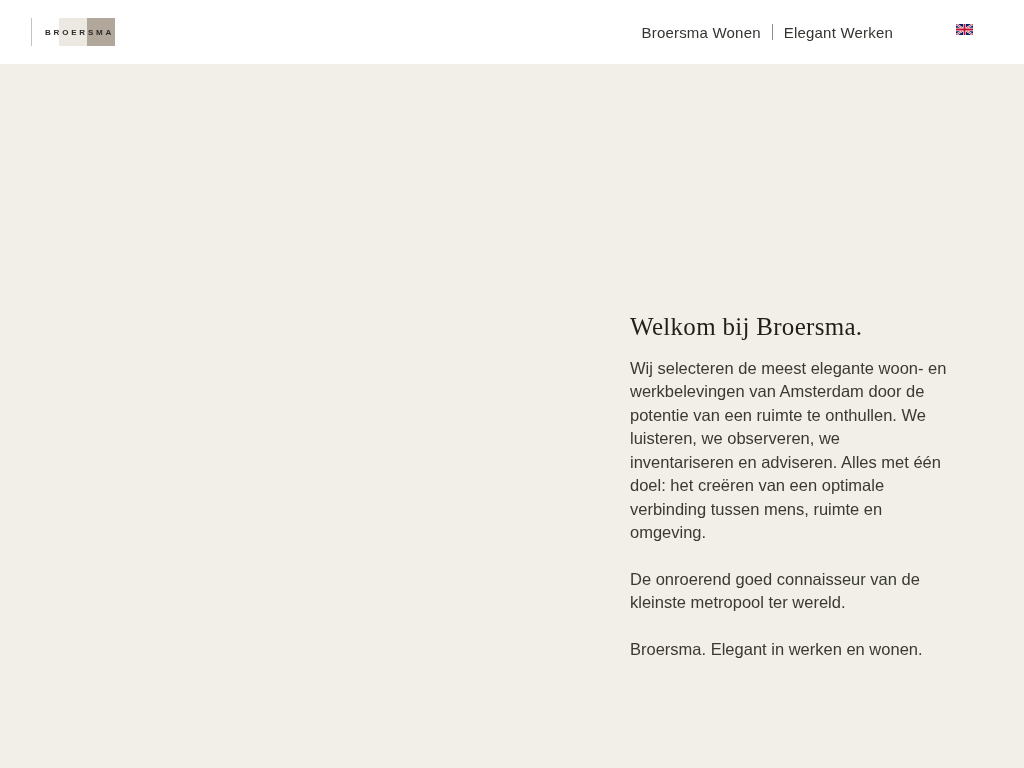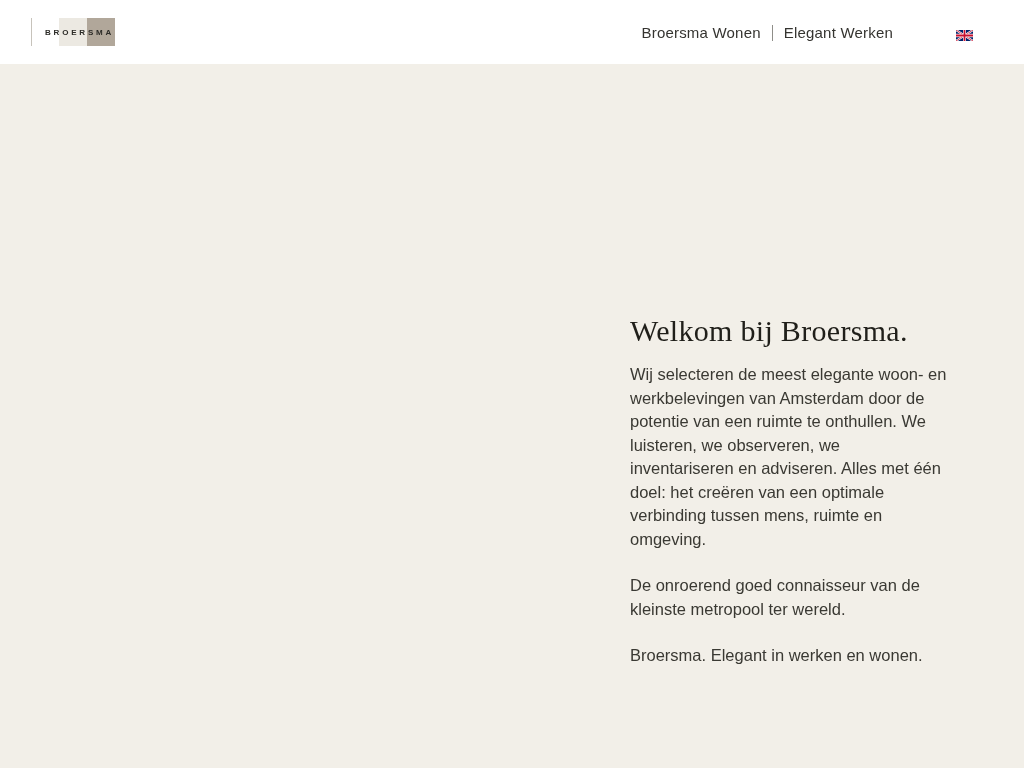--- a/index.html
+++ b/index.html
@@ -61,21 +61,21 @@
     transform:translateY(-50%);
     font-size:8px;
     font-weight:600;
     letter-spacing:2.8px;
     color:#2c2b27;
     white-space:nowrap;
   }
 
   .nav{
     display:flex;
-    align-items:flex-end;
+    align-items:flex-start;
   }
   .nav-link{
     font-size:15px;
     color:var(--nav-text);
     letter-spacing:.2px;
     text-decoration:none;
     cursor:pointer;
     white-space:nowrap;
   }
   .nav-divider{
@@ -103,21 +103,21 @@
   }
   .intro-block{
     position:absolute;
     left:630px;
     top:247px;
     width:318px;
   }
   .intro-heading{
     font-family:"Liberation Serif", serif;
     font-weight:400;
-    font-size:30px;
+    font-size:25px;
     line-height:1.3;
     letter-spacing:.3px;
     color:var(--heading-text);
     margin:0 0 13px;
   }
   .intro-block p{
     font-size:16.5px;
     line-height:23.5px;
     color:var(--body-text);
     margin:0 0 23px;

